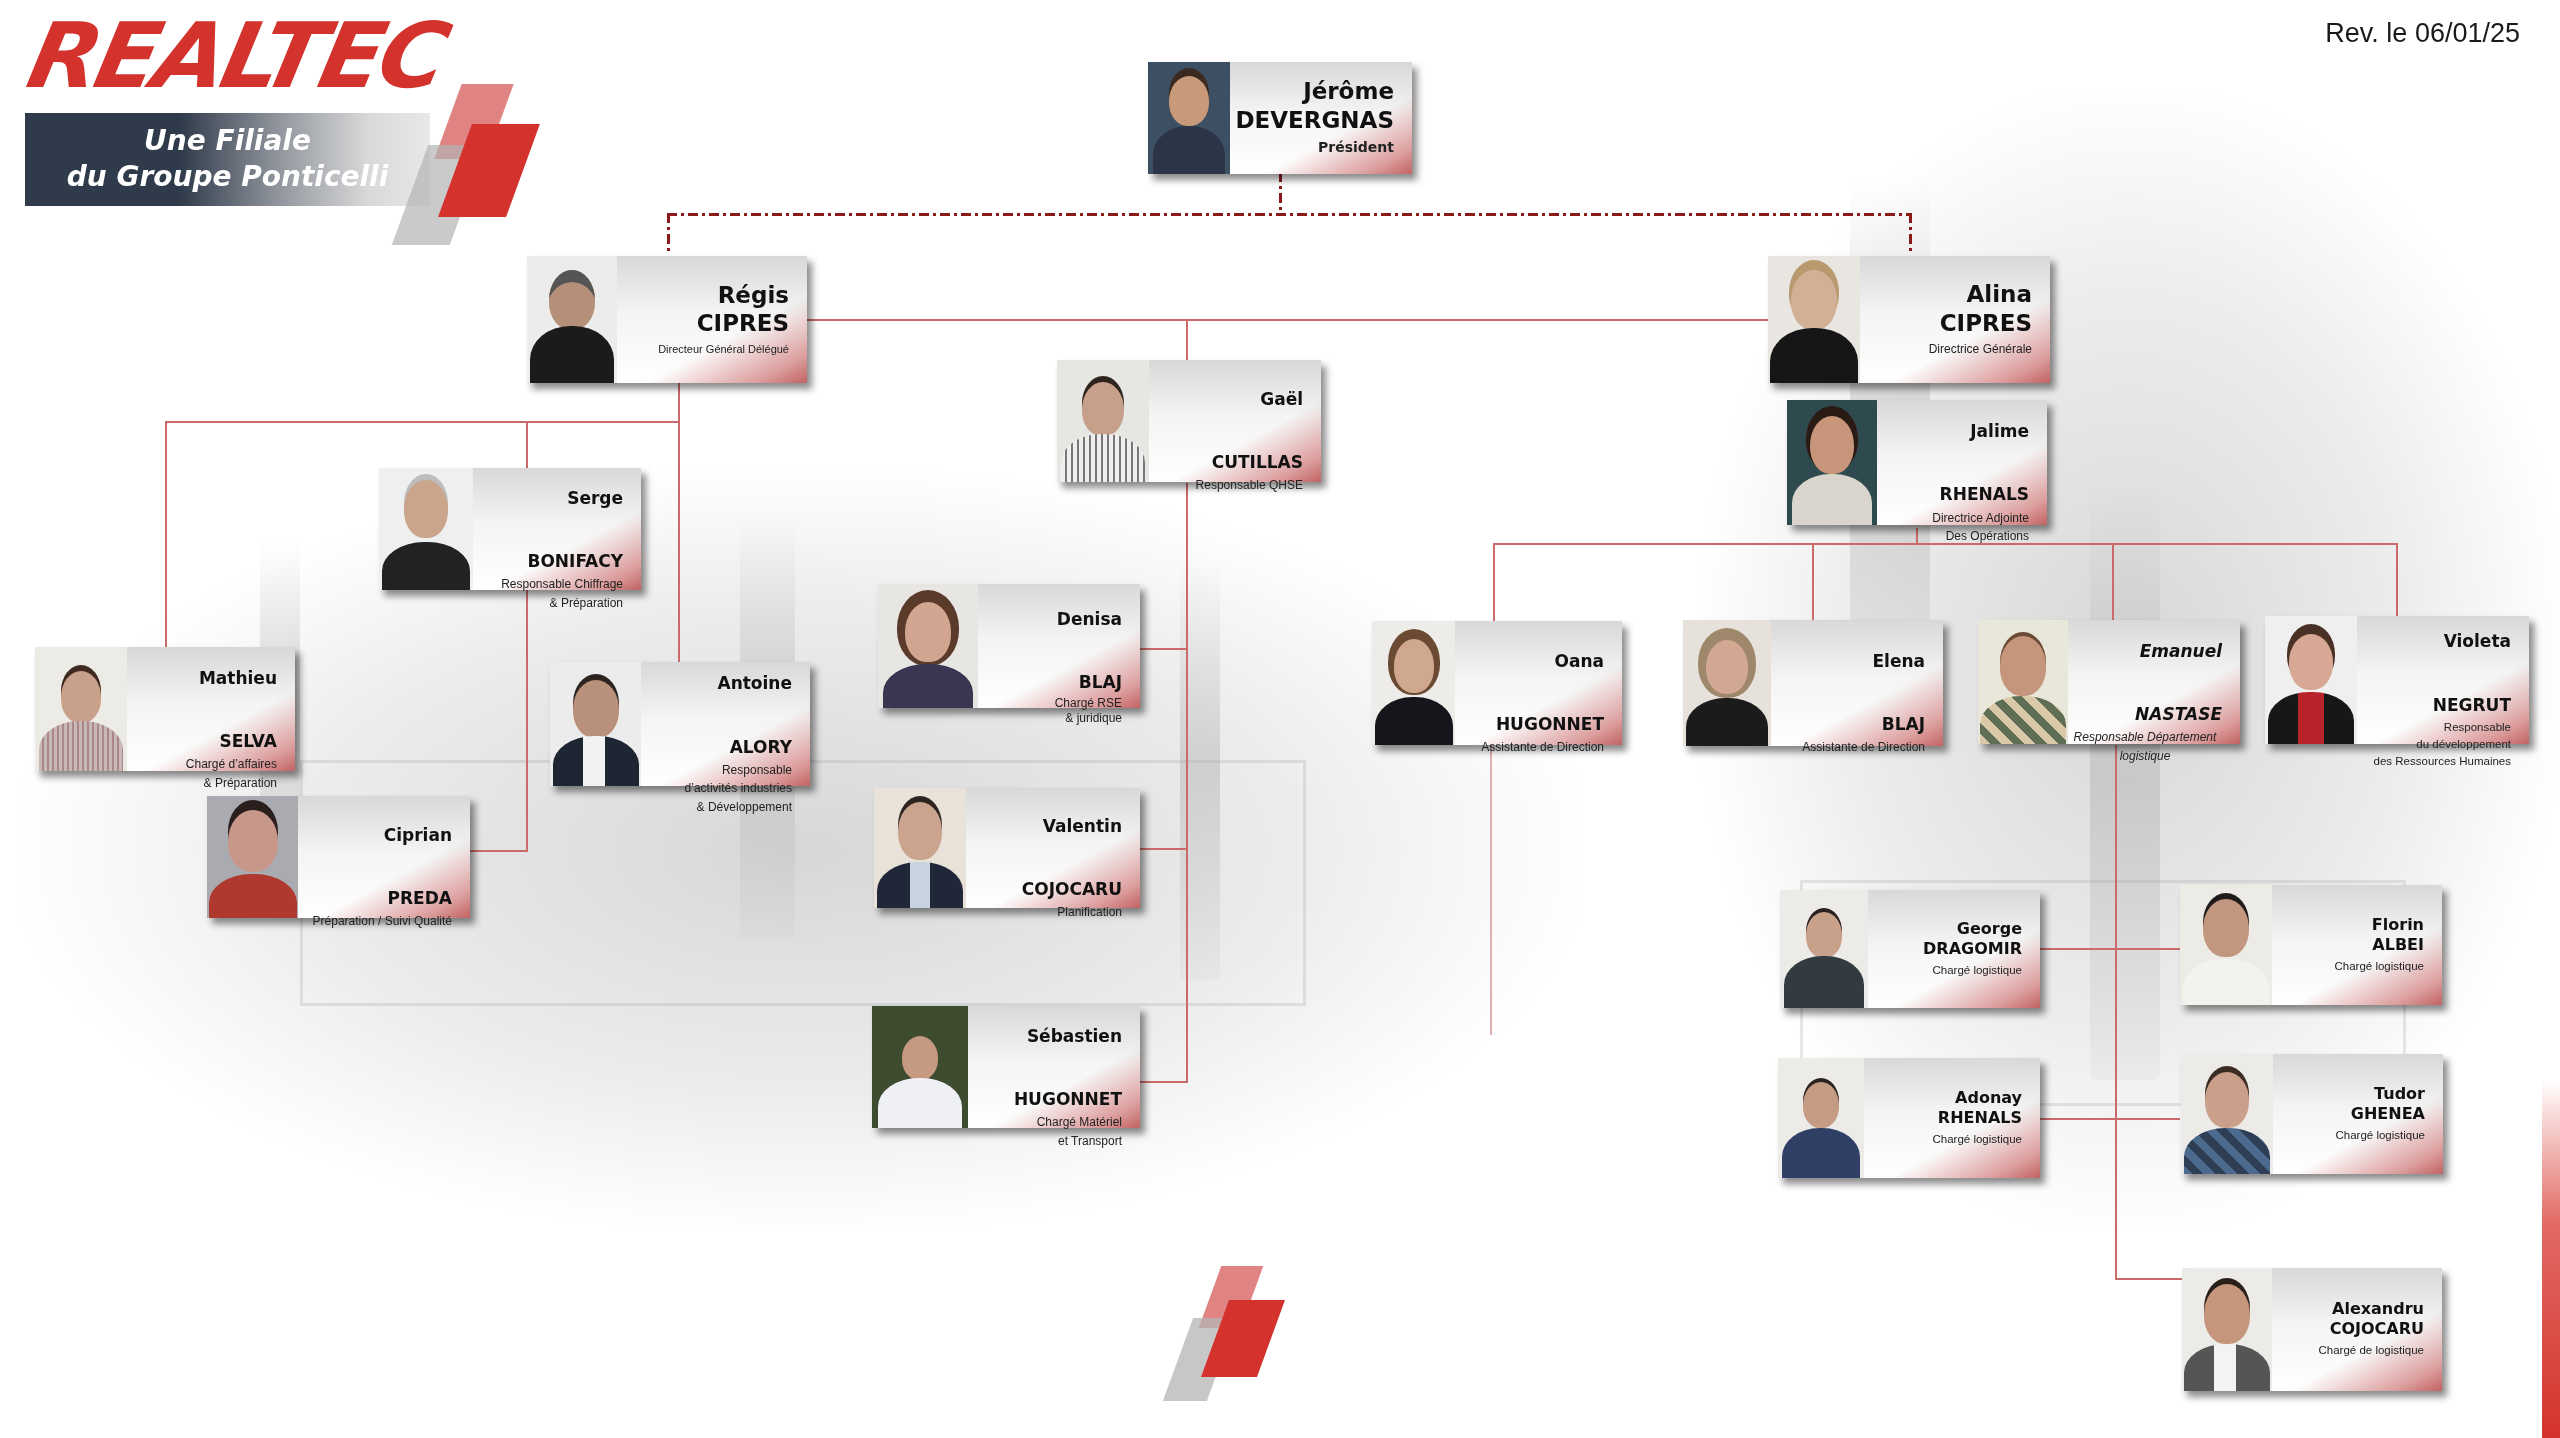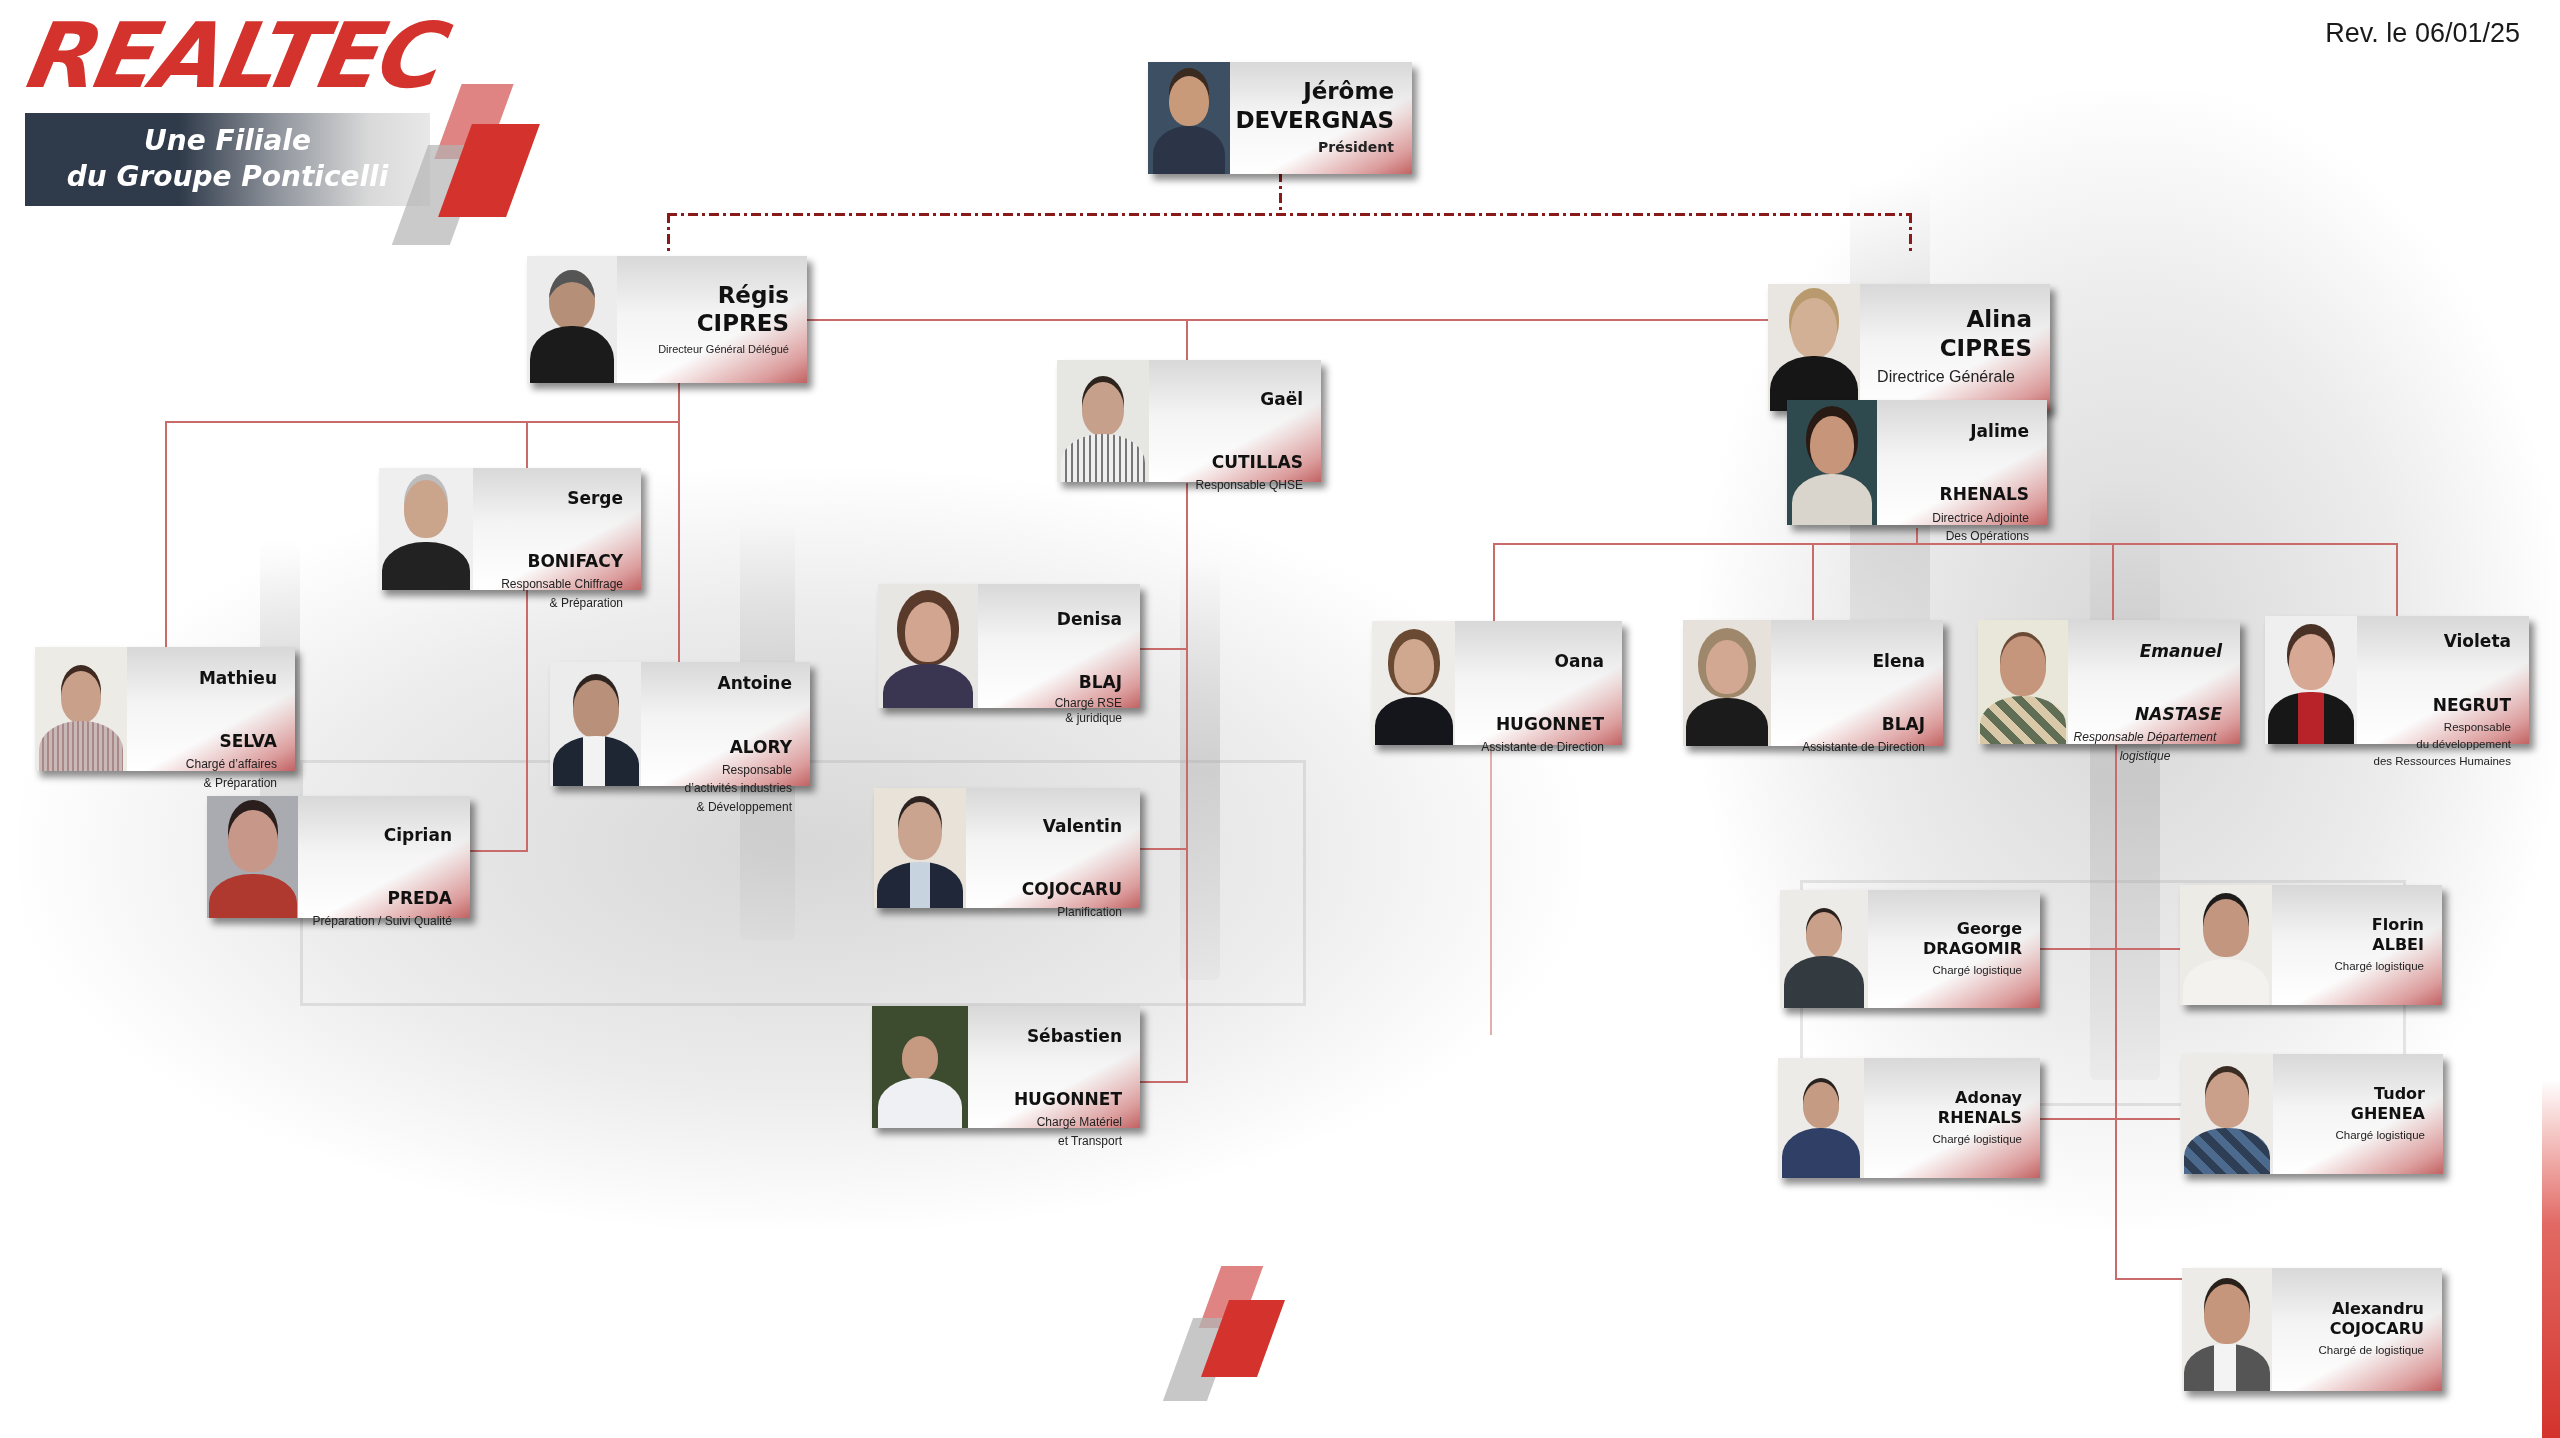--- a/index.html
+++ b/index.html
@@ -168,29 +168,29 @@
     <div class="head" style="top:14px;width:46px;height:60px;background:#b58f78;box-shadow:0 16px 0 -4px #555 inset;"></div>
     <div class="body" style="top:70px;width:84px;height:70px;background:#1b1b1b;"></div>
   </div>
   <div class="info">
     <div class="first">Régis</div>
     <div class="last">CIPRES</div>
     <div class="role" style="font-size:11px;padding-left:16px;">Directeur Général Délégué</div>
   </div>
 </div>
 
-<div class="card sz-l" style="left:1768px;top:256px;width:282px;height:127px;margin-top:28px;">
+<div class="card sz-l" style="left:1768px;top:256px;width:282px;height:127px;">
   <div class="photo" style="width:92px;background:#e9e6e1;">
     <div class="head" style="top:14px;width:46px;height:60px;background:#d2b096;box-shadow:0 -8px 0 2px #b99a6e;"></div>
     <div class="body" style="top:72px;width:88px;height:70px;background:#161616;"></div>
   </div>
   <div class="info">
     <div class="first">Alina</div>
     <div class="last">CIPRES</div>
-    <div class="role" style="font-size:16px;text-align:center;">Directrice Générale</div>
+    <div class="role" style="font-size:12px;">Directrice Générale</div>
   </div>
 </div>
 
 <div class="card sz-m" style="left:1787px;top:400px;width:260px;height:125px;">
   <div class="photo" style="width:90px;background:#2f4a4f;">
     <div class="head" style="top:16px;width:44px;height:58px;background:#c79579;box-shadow:0 -6px 0 4px #2a1a14;"></div>
     <div class="body" style="top:74px;width:80px;height:60px;background:#d9d4cc;"></div>
   </div>
   <div class="info">
     <div class="first">Jalime</div>

